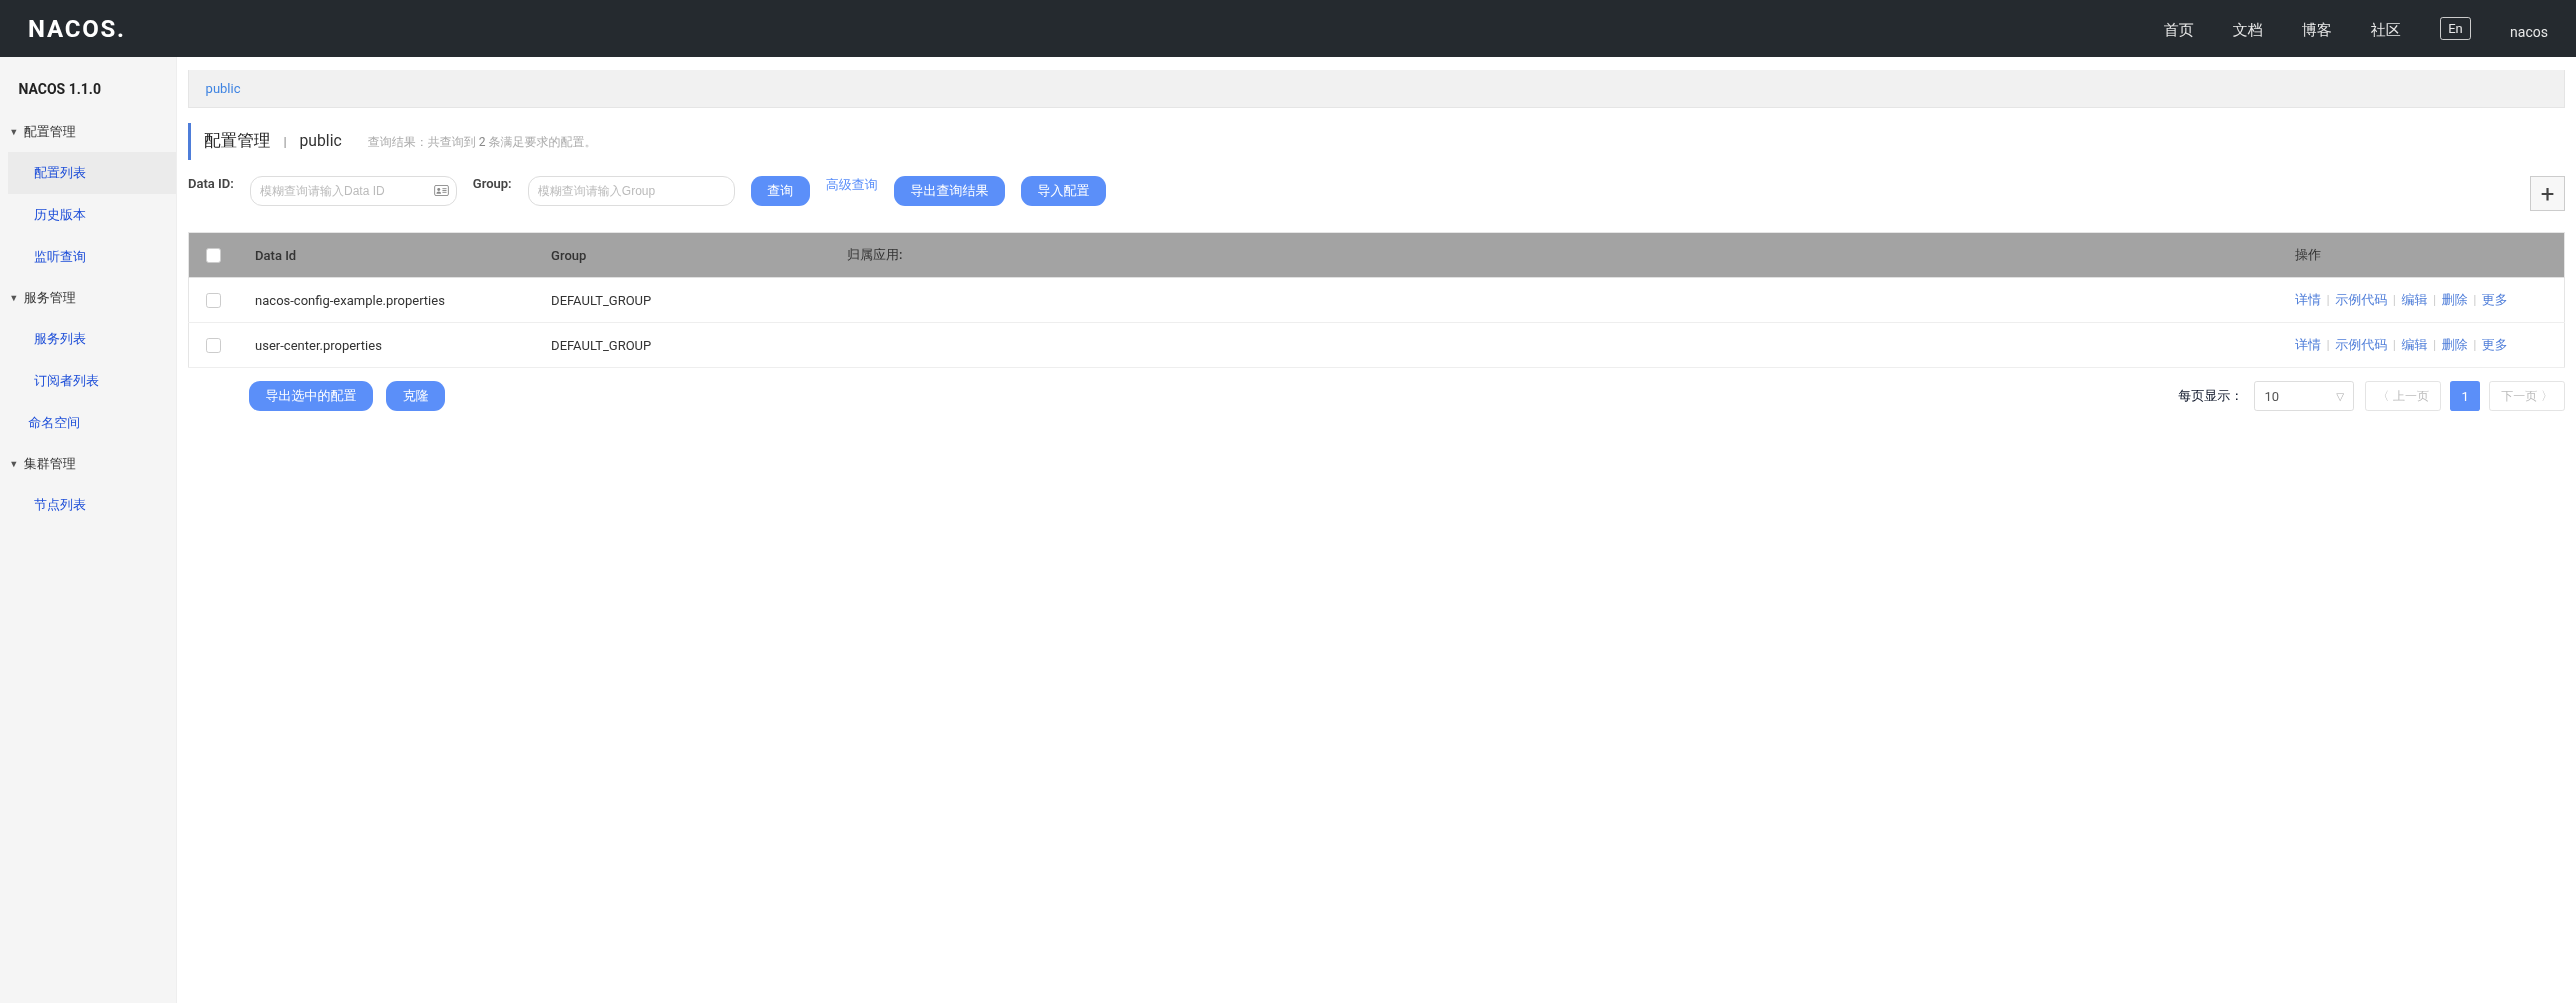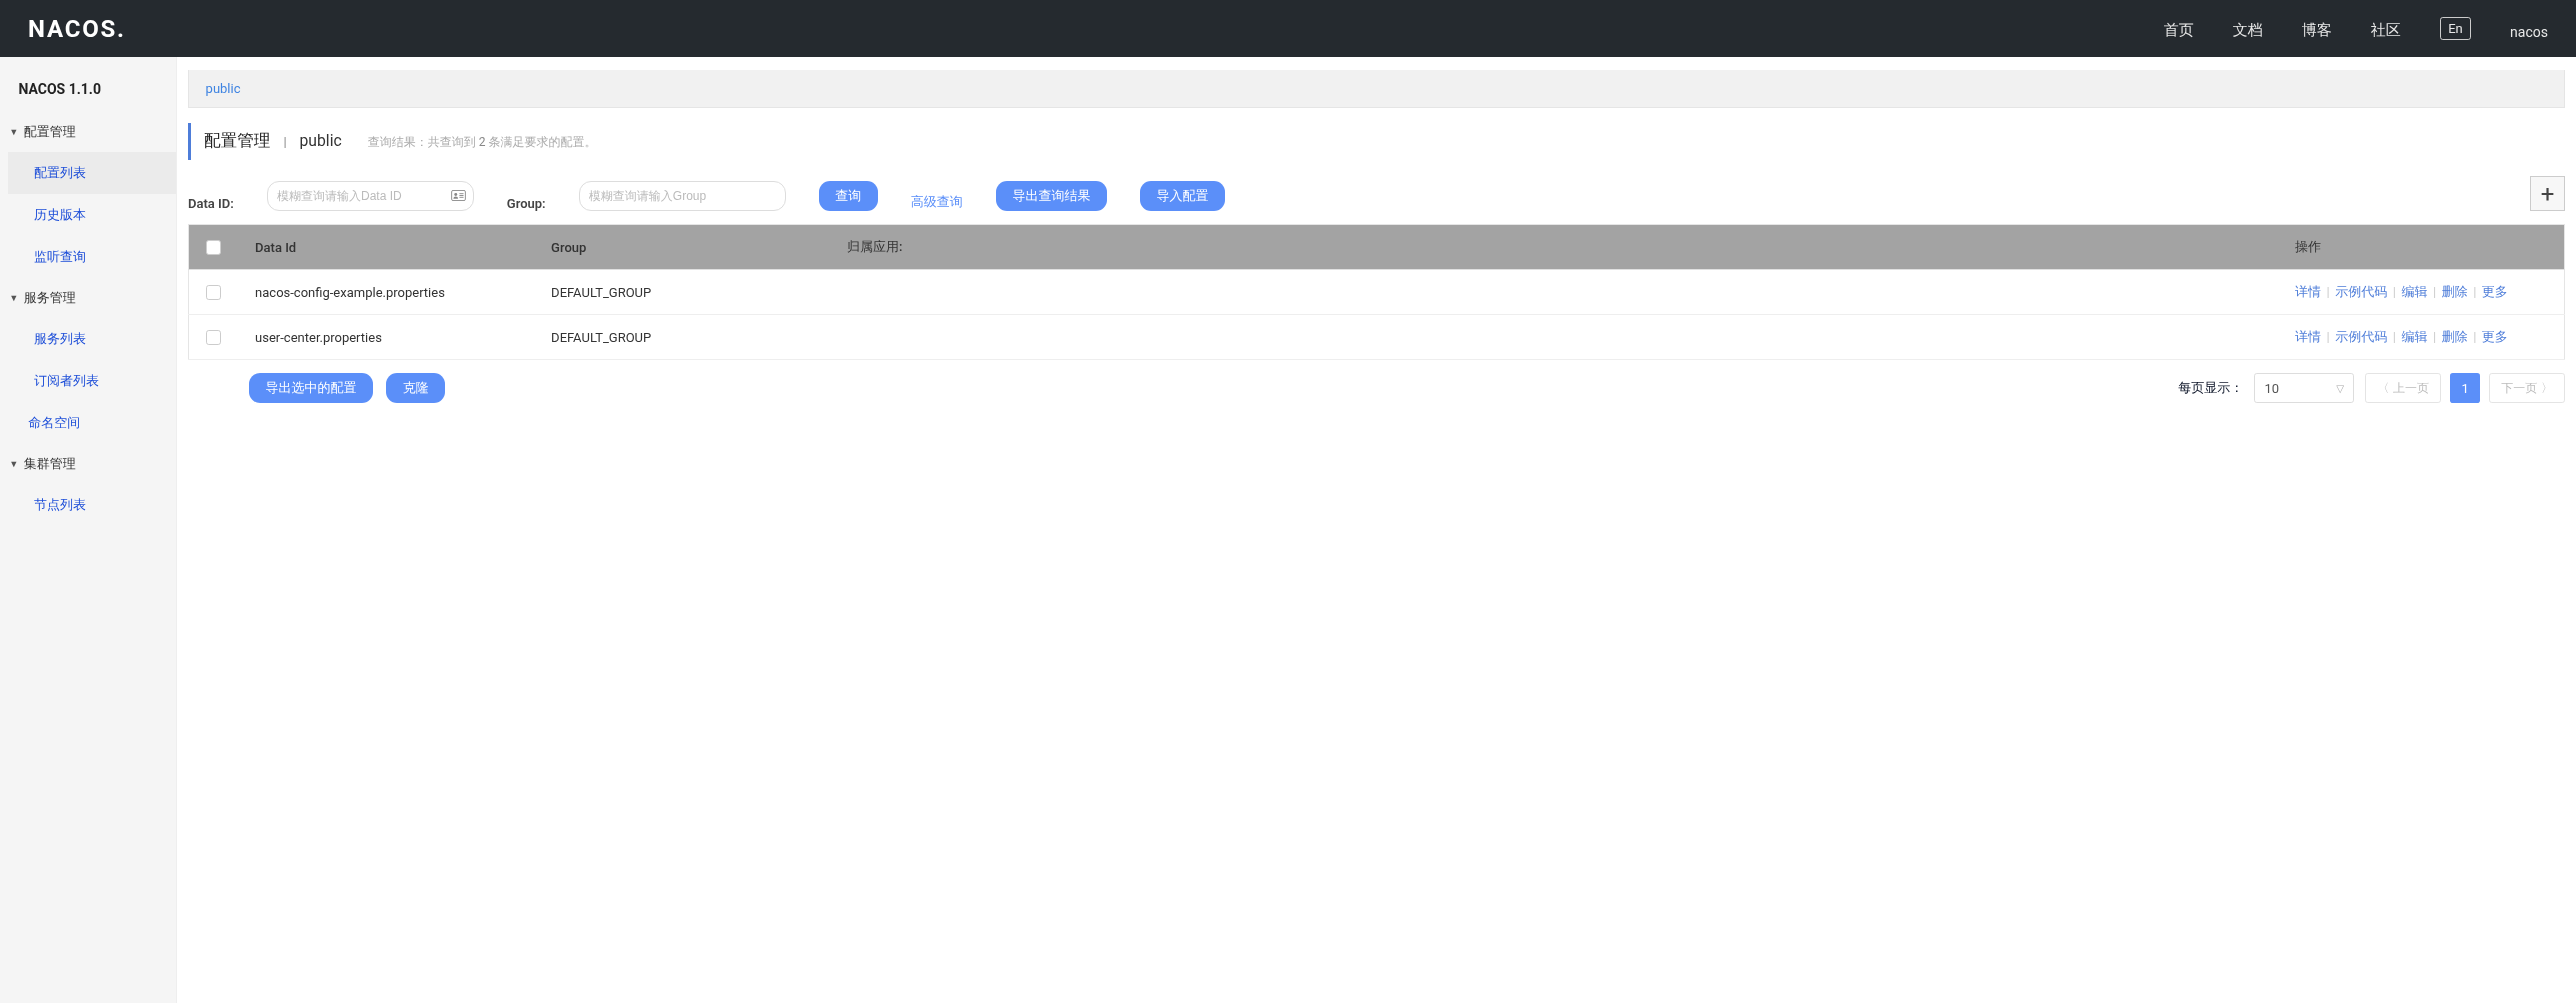--- a/index.html
+++ b/index.html
@@ -31,21 +31,21 @@
   .namespace-bar { background: #f1f1f1; border: 0.9px solid #e5e5e5; border-top: none; margin-top: 13px; padding: 11px 16.6px; border-radius: 0; }
   .namespace-bar a { color: #3f84e2; font-size: 13px; text-decoration: none; cursor: pointer; }
 
   .page-head { border-left: 3.7px solid #4E7DD9; padding: 7.4px 0 7.4px 13px; margin: 15px 0 16.6px 0; display: flex; align-items: baseline; gap: 13px; }
   .page-head .title { font-size: 16.6px; color: #222; }
   .page-head .divider { color: #888; }
   .page-head .ns { font-size: 15.7px; color: #333; }
   .page-head .result { font-size: 12px; color: #aaa; margin-left: 13px; }
   .page-head .result b { color: #888; font-weight: normal; }
 
-  .search-row { display: flex; align-items: flex-end; gap: 33px; margin-bottom: 13px; flex-wrap: wrap; }
+  .search-row { display: flex; align-items: flex-start; gap: 16px; margin-bottom: 21px; flex-wrap: wrap; }
   .field-label { font-weight: 600; font-size: 13px; color: #444; }
   .input-wrap { position: relative; }
   .text-input { height: 30px; border: 0.9px solid #ddd; border-radius: 12px; padding: 0 31px 0 9.2px; font-size: 12px; color: #4c1d95; }
   .text-input::placeholder { color: #bbb; }
   .input-dataid { width: 207px; }
   .input-group { width: 207px; }
   .input-suffix-icon { position: absolute; right: 7.4px; top: 50%; transform: translateY(-50%); color: #888; font-size: 14px; cursor: pointer; }
   .btn { height: 30px; padding: 0 16.6px; border: none; border-radius: 11px; font-size: 13px; cursor: pointer; display: inline-flex; align-items: center; justify-content: center; }
   .btn-primary { background: #5B8FF9; color: #fff; }
   .link-btn { color: #5B8FF9; font-size: 13px; cursor: pointer; background: none; border: none; }

